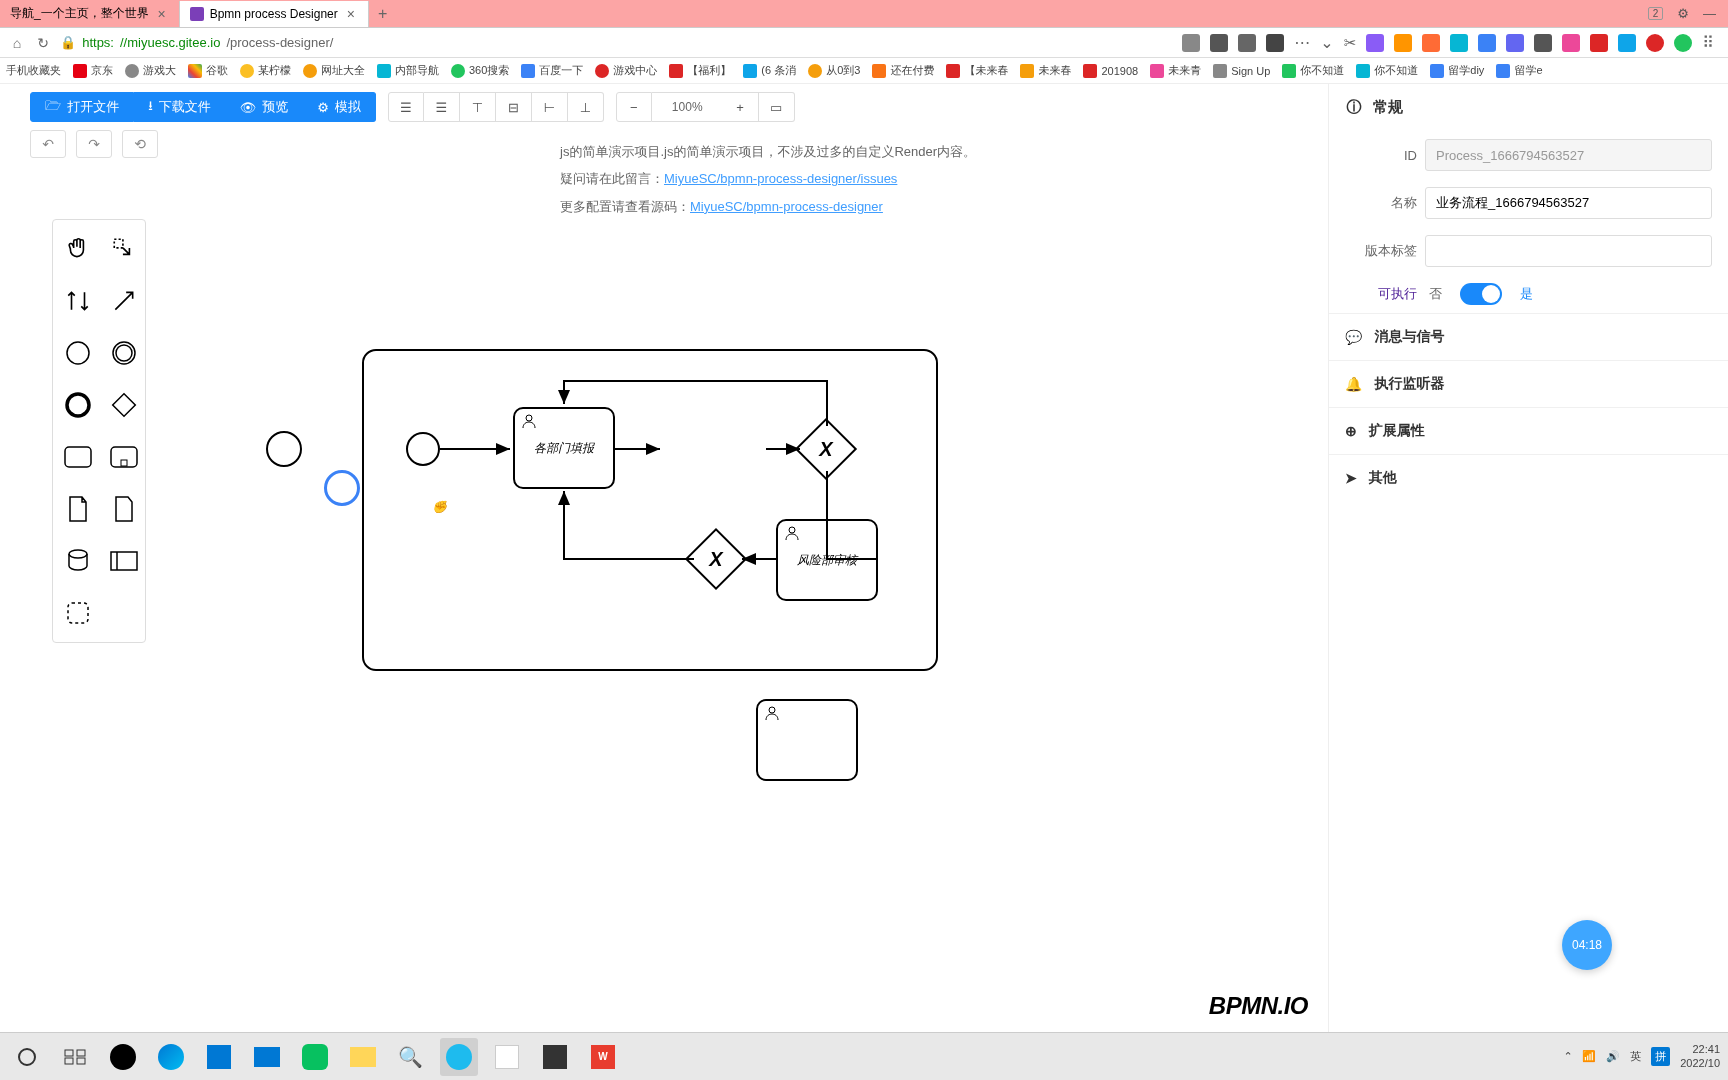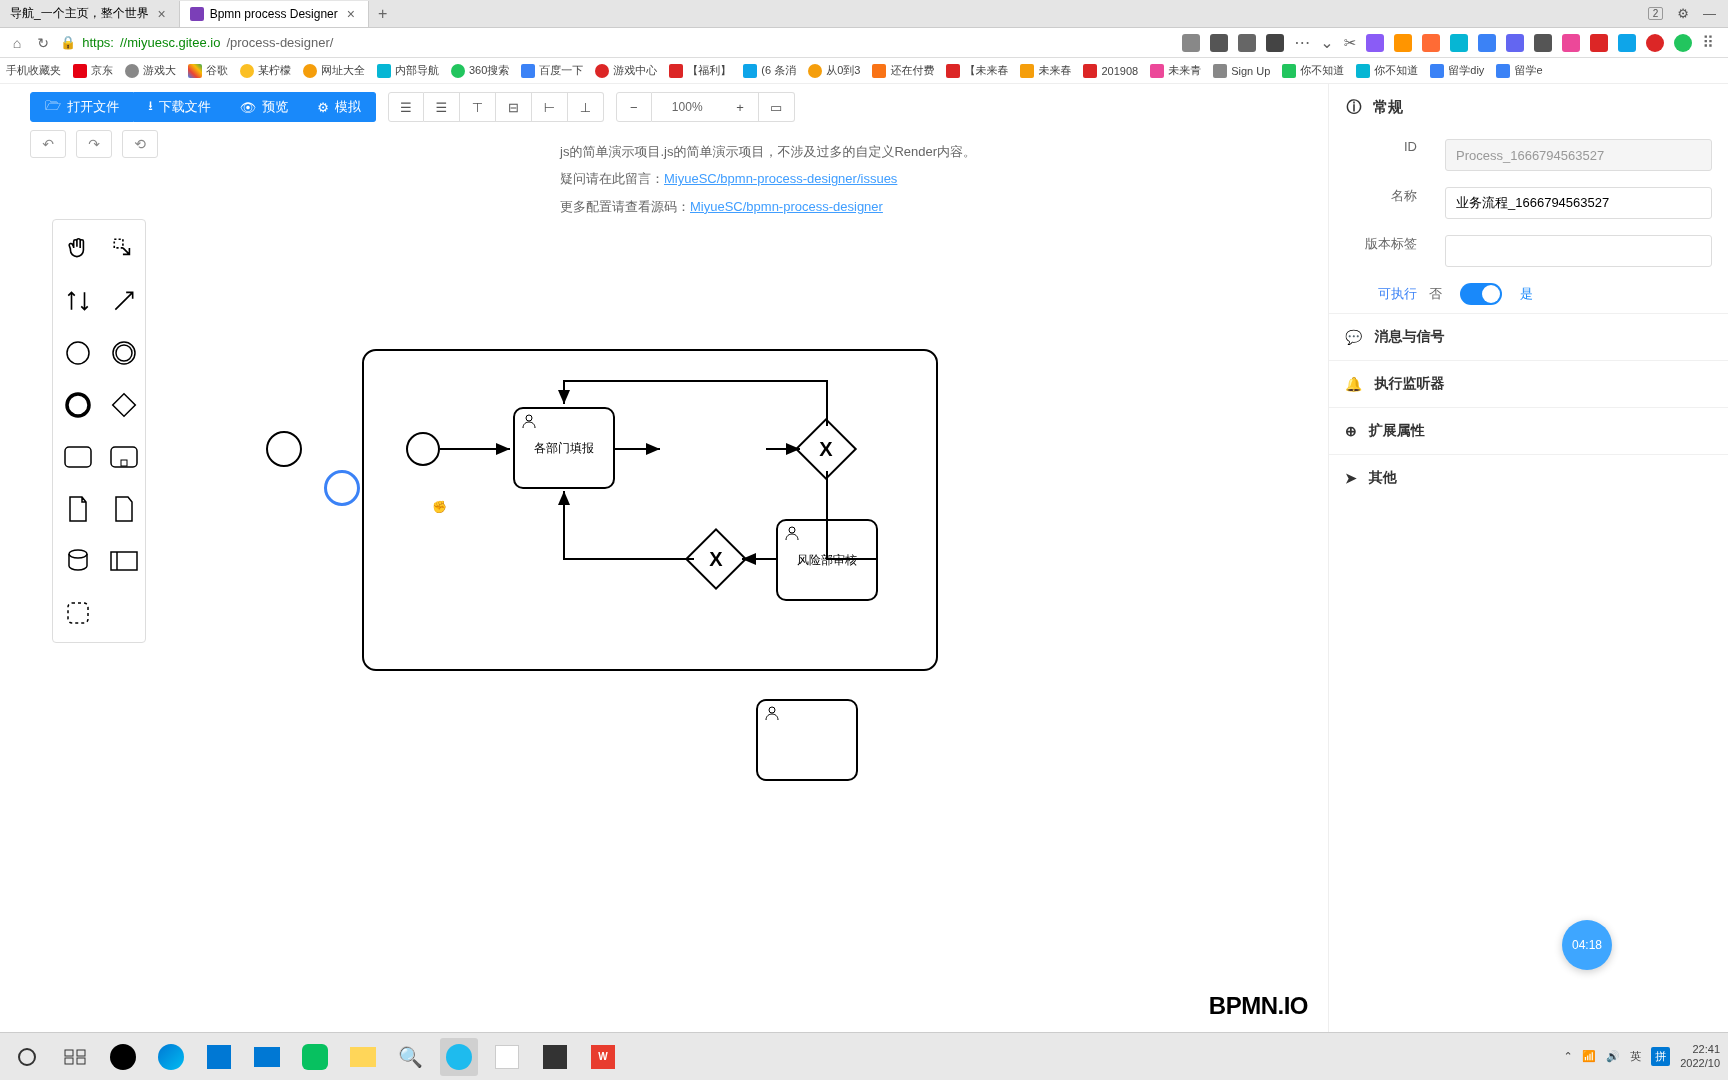--- a/index.html
+++ b/index.html
@@ -1,19 +1,19 @@
 <!DOCTYPE html>
 <html><head>
 <meta charset="utf-8">
 <style>
 * { margin: 0; padding: 0; box-sizing: border-box; font-family: "Microsoft YaHei", Arial, sans-serif; }
 body { width: 1728px; height: 1080px; background: #fff; overflow: hidden; position: relative; }
 
 
-.browser-tabs { height: 28px; background: #e5e5e5; display: flex; align-items: center; border-bottom: 1px solid #ccc; }
+.browser-tabs { height: 28px; background: #fca5a5; display: flex; align-items: center; border-bottom: 1px solid #ccc; }
 .tab { height: 26px; padding: 0 10px; display: flex; align-items: center; font-size: 12px; border-right: 1px solid #ccc; gap: 6px; }
 .tab.active { background: #fff; }
 .tab-close { width: 14px; height: 14px; display: flex; align-items: center; justify-content: center; font-size: 14px; color: #666; }
 .tab-add { width: 28px; text-align: center; font-size: 16px; color: #666; }
 .tabs-right { margin-left: auto; display: flex; gap: 14px; padding-right: 12px; color: #555; font-size: 13px; align-items: center; }
 .tabs-right span { display: inline-flex; align-items: center; }
 .badge-box { border: 1px solid #999; padding: 0 4px; font-size: 10px; border-radius: 2px; }
 
 .address-bar { height: 30px; display: flex; align-items: center; padding: 0 8px; gap: 8px; border-bottom: 1px solid #ddd; }
 .addr-icon { width: 18px; height: 18px; display: flex; align-items: center; justify-content: center; color: #666; font-size: 14px; }
@@ -49,42 +49,42 @@
 
 .notes { position: absolute; top: 54px; left: 560px; right: 20px; font-size: 13px; color: #666; line-height: 2.1; }
 .notes a { color: #409eff; text-decoration: underline; }
 
 
 .palette { position: absolute; top: 135px; left: 52px; width: 94px; background: #fff; border: 1px solid #ddd; border-radius: 4px; padding: 8px 4px; }
 .pal-grid { display: grid; grid-template-columns: 1fr 1fr; gap: 10px 4px; }
 .pal-item { width: 42px; height: 42px; display: flex; align-items: center; justify-content: center; }
 
 
-.canvas { position: absolute; top: 40px; left: 0; right: 0; bottom: 0; }
+.canvas { position: absolute; top: 40px; left: 0; right: 0; bottom: 0; font-style: italic; }
 .process-rect { position: absolute; border: 2px solid #000; border-radius: 14px; }
 .start-ev { position: absolute; width: 34px; height: 34px; border: 2px solid #000; border-radius: 50%; background: #fff; }
 .task { position: absolute; width: 102px; height: 82px; border: 2px solid #000; border-radius: 10px; background: #fff; display: flex; align-items: center; justify-content: center; font-size: 12px; }
 .task .user-ic { position: absolute; top: 4px; left: 6px; }
 .gateway { position: absolute; width: 44px; height: 44px; transform: rotate(45deg); border: 2px solid #000; background: #fff; }
 .gateway span { position: absolute; top: 50%; left: 50%; transform: translate(-50%,-50%) rotate(-45deg); font-size: 20px; font-weight: bold; }
 .sel-circle { position: absolute; width: 36px; height: 36px; border: 3px solid #3b82f6; border-radius: 50%; }
 .spare-circle { position: absolute; width: 36px; height: 36px; border: 2px solid #000; border-radius: 50%; }
 .conn { position: absolute; }
 .bpmn-logo { position: absolute; right: 20px; bottom: 12px; font-weight: 900; font-size: 24px; letter-spacing: -0.5px; }
 
 
 .panel { width: 400px; border-left: 1px solid #eee; background: #fff; overflow-y: auto; }
 .panel-sec-hd { display: flex; align-items: center; gap: 10px; padding: 14px 16px; font-size: 15px; font-weight: 600; color: #333; }
 .panel-sec-hd .ic { width: 18px; height: 18px; color: #333; display: flex; align-items: center; justify-content: center; }
-.form-row { display: flex; align-items: flex-start; padding: 8px 16px; gap: 28px; }
+.form-row { display: flex; align-items: center; padding: 8px 16px; gap: 8px; }
 .form-row label { width: 72px; text-align: right; font-size: 13px; color: #666; }
 .form-row input { flex: 1; height: 32px; border: 1px solid #ddd; border-radius: 3px; padding: 0 10px; font-size: 13px; background: #fff; }
 .form-row input[readonly] { background: #f5f5f5; color: #999; }
 .toggle-row { display: flex; align-items: center; padding: 8px 16px; gap: 12px; }
-.toggle-row .lbl { width: 72px; text-align: right; font-size: 13px; color: #3b82f6; }
+.toggle-row .lbl { width: 72px; text-align: right; font-size: 13px; color: #4c1d95; }
 .toggle-row .opt { font-size: 13px; color: #666; }
 .switch { width: 42px; height: 22px; background: #1989fa; border-radius: 11px; position: relative; margin: 0 6px; }
 .switch::after { content: ""; position: absolute; right: 2px; top: 2px; width: 18px; height: 18px; background: #fff; border-radius: 50%; }
 .accordion-item { display: flex; align-items: center; gap: 12px; padding: 14px 16px; font-size: 14px; font-weight: 600; border-top: 1px solid #f0f0f0; color: #333; }
 
 
 .timer-bubble { position: absolute; right: 116px; bottom: 110px; width: 50px; height: 50px; border-radius: 50%; background: #3ea6ff; color: #fff; font-size: 12px; display: flex; align-items: center; justify-content: center; box-shadow: 0 2px 8px rgba(0,0,0,0.2); }
 
 
 .taskbar { position: absolute; bottom: 0; left: 0; right: 0; height: 48px; background: #e8e8e8; border-top: 1px solid #ccc; display: flex; align-items: center; padding: 0 8px; gap: 10px; }

